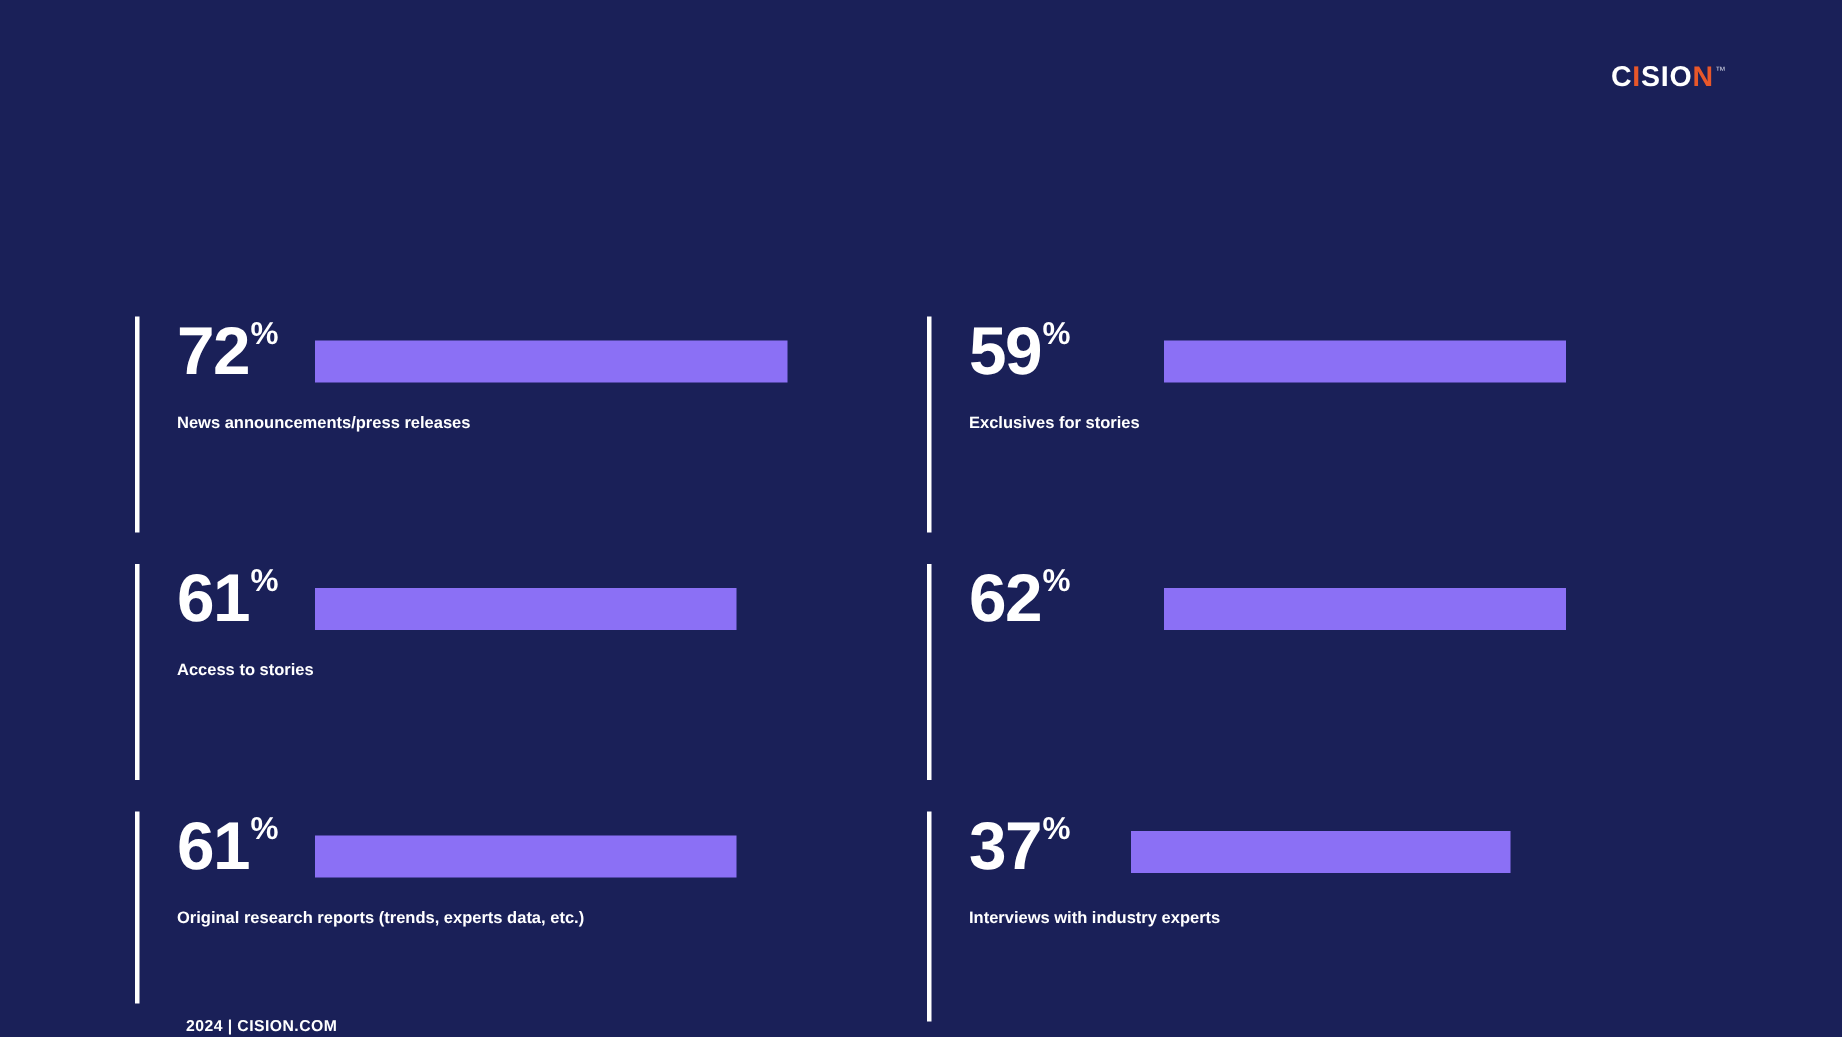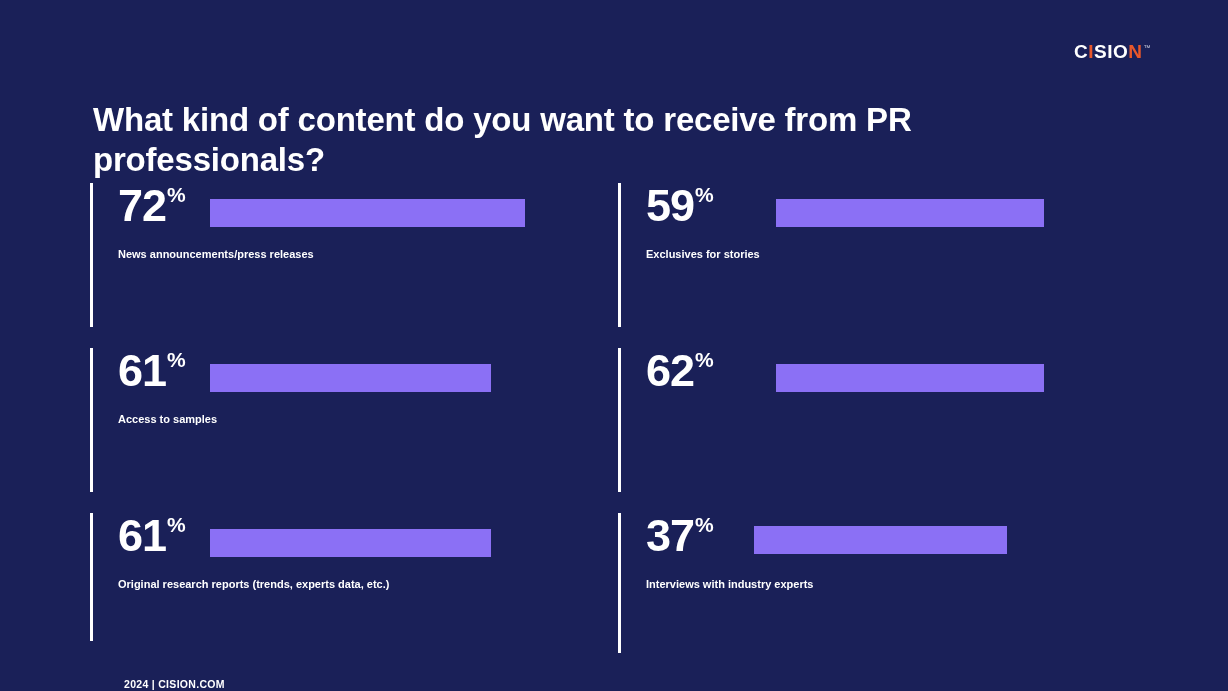--- a/index.html
+++ b/index.html
@@ -77,20 +77,21 @@
     width: 1060px;
     display: grid;
     grid-template-columns: 528px 532px;
     grid-template-rows: 165px 165px 160px;
   }
 
   .stat-item {
     position: relative;
     padding-left: 28px;
     box-sizing: border-box;
+    margin-top: 28px;
   }
   .stat-divider {
     position: absolute;
     left: 0;
     top: 0;
     width: 3px;
     height: 144px;
     background: #ffffff;
   }
   .stat-row {
@@ -156,21 +157,20 @@
   <div class="logo">
     <span class="logo-letter">C</span>
     <span class="logo-letter accent-i">I</span>
     <span class="logo-letter">S</span>
     <span class="logo-letter">I</span>
     <span class="logo-letter">O</span>
     <span class="logo-letter accent-n">N</span>
     <span class="logo-tm">™</span>
   </div>
 
-  <h1 class="title">What kind of content do you want to receive from PR professionals?</h1>
 
   <div class="stats-grid">
 
     <div class="stat-item col-left">
       <div class="stat-divider"></div>
       <div class="stat-row">
         <div class="stat-number">
           <span class="stat-value">72</span>
           <span class="stat-pct">%</span>
         </div>
@@ -193,21 +193,21 @@
 
     <div class="stat-item col-left">
       <div class="stat-divider"></div>
       <div class="stat-row">
         <div class="stat-number">
           <span class="stat-value">61</span>
           <span class="stat-pct">%</span>
         </div>
         <div class="stat-bar" style="width:281px"></div>
       </div>
-      <div class="stat-label">Access to samples</div>
+      <div class="stat-label">Access to stories</div>
     </div>
 
     <div class="stat-item col-right">
       <div class="stat-divider"></div>
       <div class="stat-row">
         <div class="stat-number">
           <span class="stat-value">62</span>
           <span class="stat-pct">%</span>
         </div>
         <div class="stat-bar" style="width:268px;margin-left:36px"></div>

